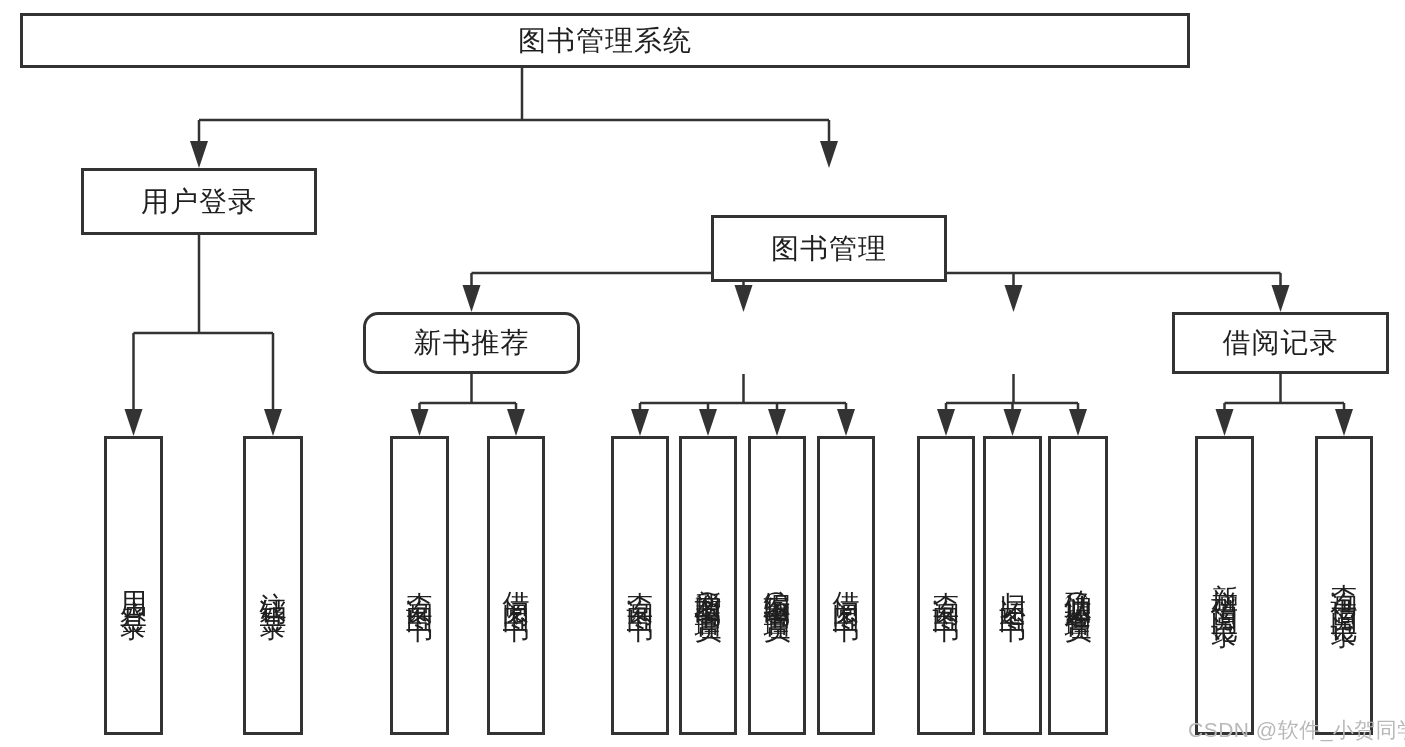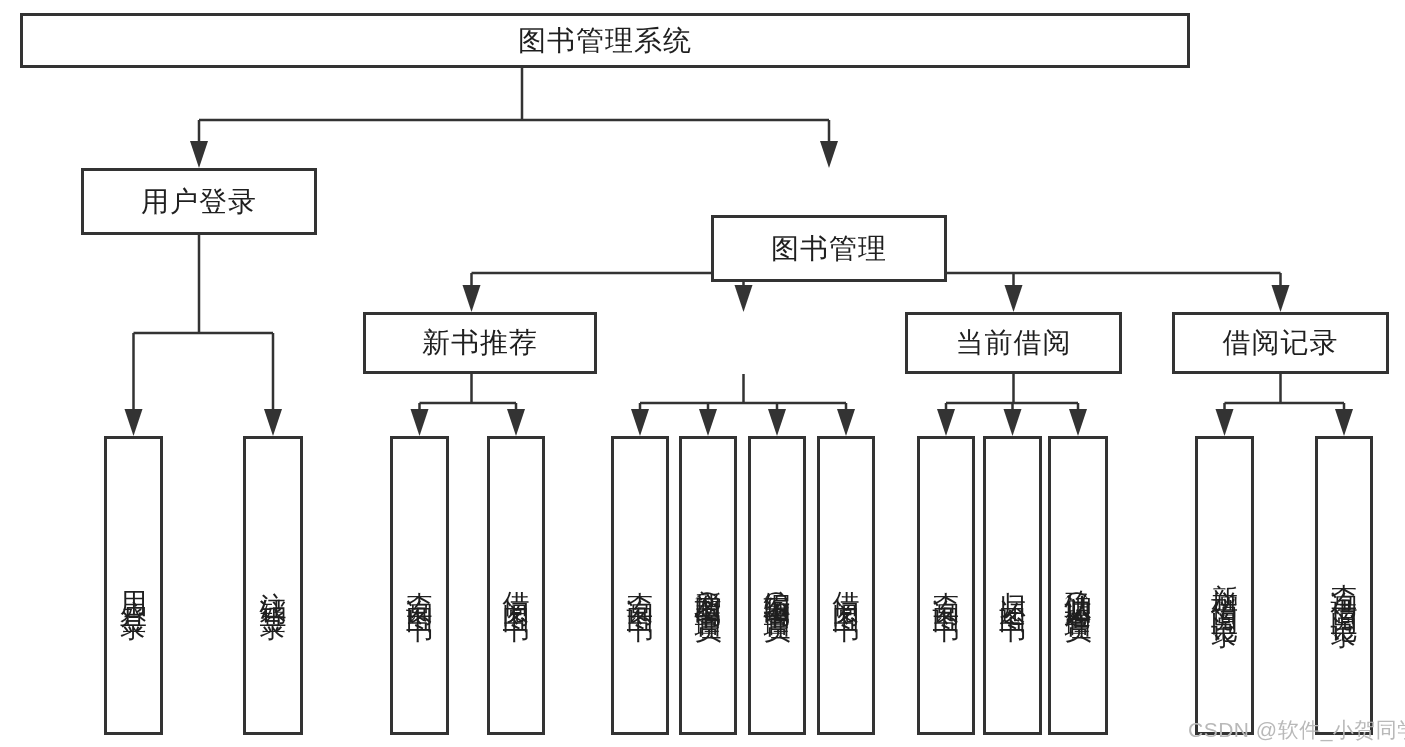--- a/index.html
+++ b/index.html
@@ -93,22 +93,21 @@
     <polygon points="1069,409 1087,409 1078,436"></polygon>
     <polygon points="1215.5,409 1233.5,409 1224.5,436"></polygon>
     <polygon points="1335,409 1353,409 1344,436"></polygon>
   </svg>
 
   <div class="box" style="left:20px; top:13px; width:1170px; height:55px;">图书管理系统</div>
 
   <div class="box" style="left:81px; top:168px; width:236px; height:67px;">用户登录</div>
   <div class="box" style="left:711px; top:168px; width:236px; height:67px;margin-top:47px;">图书管理</div>
 
-  <div class="box" style="left:363px; top:312px; width:234px; height:62px;">新书推荐</div>
-  <div class="box" style="left:905px; top:312px; width:217px; height:62px;">当前借阅</div>
+  <div class="box" style="left:363px; top:312px; width:217px; height:62px;border-radius:15px;">新书推荐</div>
   <div class="box" style="left:1172px; top:312px; width:217px; height:62px;">借阅记录</div>
 
   <div class="box leaf" style="left:104px; top:436px; width:59px; height:299px;">用户登录</div>
   <div class="box leaf" style="left:243px; top:436px; width:60px; height:299px;">注销登录</div>
 
   <div class="box leaf" style="left:390px; top:436px; width:59px; height:299px;">查询图书</div>
   <div class="box leaf" style="left:487px; top:436px; width:58px; height:299px;">借阅图书</div>
 
   <div class="box leaf" style="left:611px; top:436px; width:58px; height:299px;">查询图书</div>
   <div class="box leaf long" style="left:679px; top:436px; width:58px; height:299px;">新增图书（管理员）</div>

